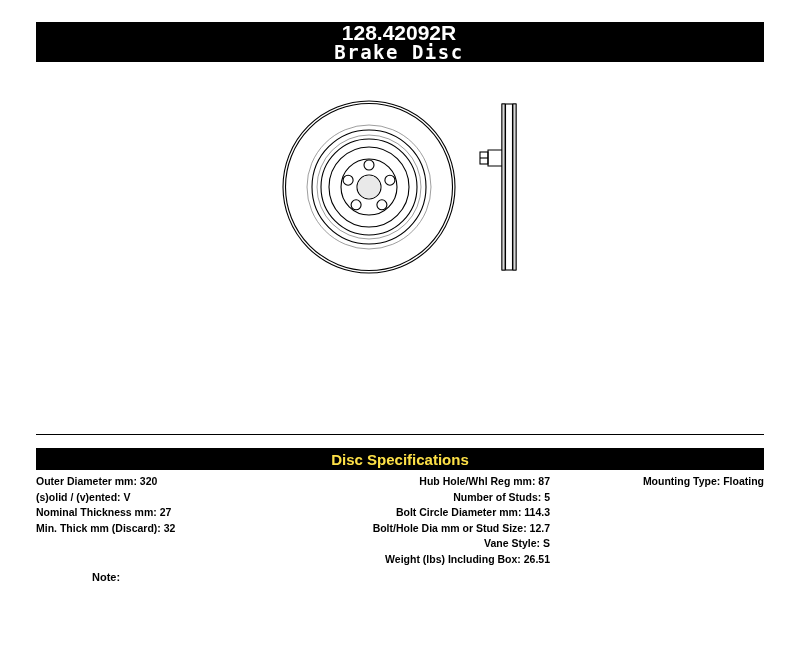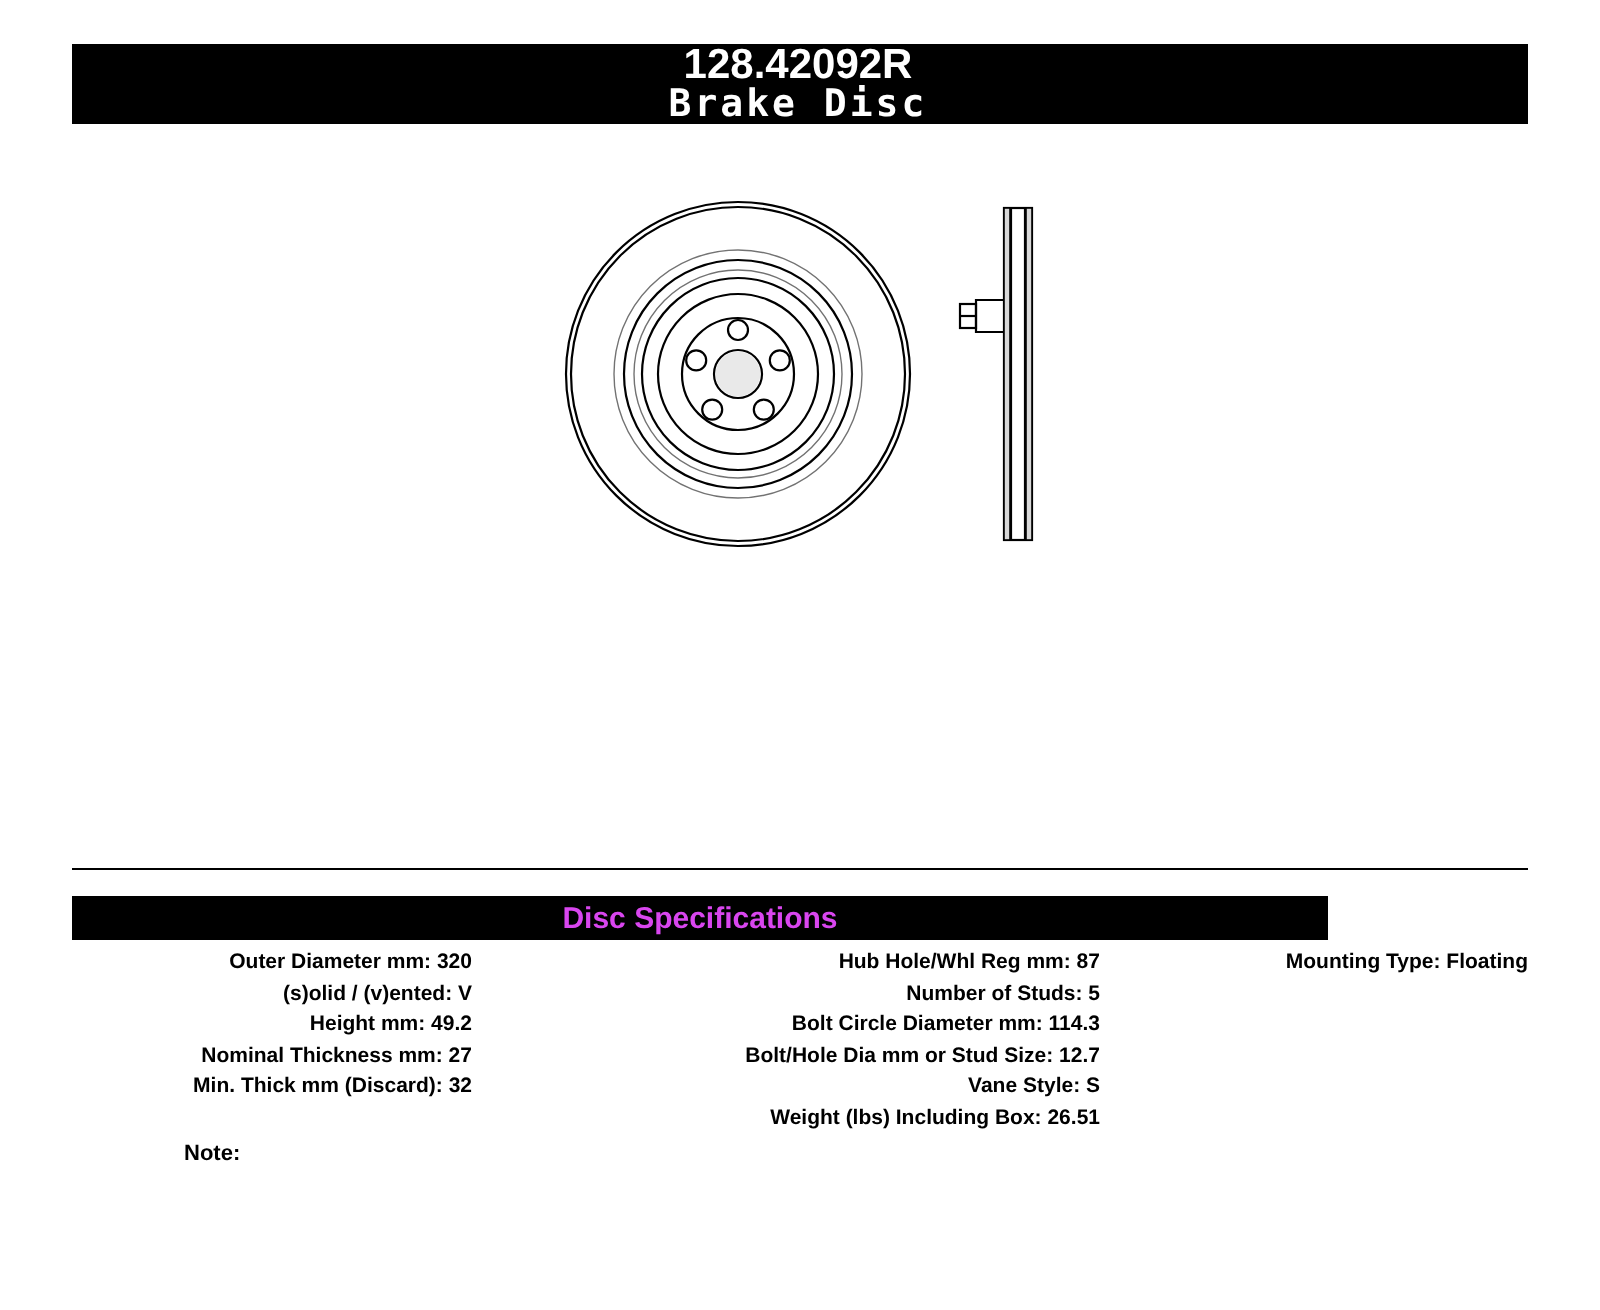--- a/index.html
+++ b/index.html
@@ -74,24 +74,24 @@
     left: 36px;
     top: 434px;
     width: 728px;
     height: 1px;
     background: #000000;
   }
   .spec-title-bar {
     position: absolute;
     left: 36px;
     top: 448px;
-    width: 628px;
+    width: 728px;
     height: 22px;
     background: #000000;
-    color: #d946ef;
+    color: #fde047;
     font-size: 15px;
     font-weight: bold;
     display: flex;
     align-items: center;
     justify-content: center;
     box-sizing: border-box;
   }
 
   .spec-columns {
     position: absolute;
@@ -99,21 +99,20 @@
     top: 474px;
     width: 728px;
     display: flex;
     align-items: flex-start;
   }
   .col {
     box-sizing: border-box;
   }
   .col-left {
     width: 210px;
-    text-align: right;
     padding-right: 10px;
   }
   .col-mid {
     width: 310px;
     text-align: right;
     padding-right: 6px;
   }
   .col-right {
     width: 208px;
     text-align: right;
@@ -195,21 +194,20 @@
     </svg>
   </div>
 
   <div class="spec-rule"></div>
   <div class="spec-title-bar">Disc Specifications</div>
 
   <div class="spec-columns">
     <div class="col col-left">
       <div class="spec-line">Outer Diameter mm: 320</div>
       <div class="spec-line">(s)olid / (v)ented: V</div>
-      <div class="spec-line">Height mm: 49.2</div>
       <div class="spec-line">Nominal Thickness mm: 27</div>
       <div class="spec-line">Min. Thick mm (Discard): 32</div>
     </div>
     <div class="col col-mid">
       <div class="spec-line">Hub Hole/Whl Reg mm: 87</div>
       <div class="spec-line">Number of Studs: 5</div>
       <div class="spec-line">Bolt Circle Diameter mm: 114.3</div>
       <div class="spec-line">Bolt/Hole Dia mm or Stud Size: 12.7</div>
       <div class="spec-line">Vane Style: S</div>
       <div class="spec-line">Weight (lbs) Including Box: 26.51</div>

